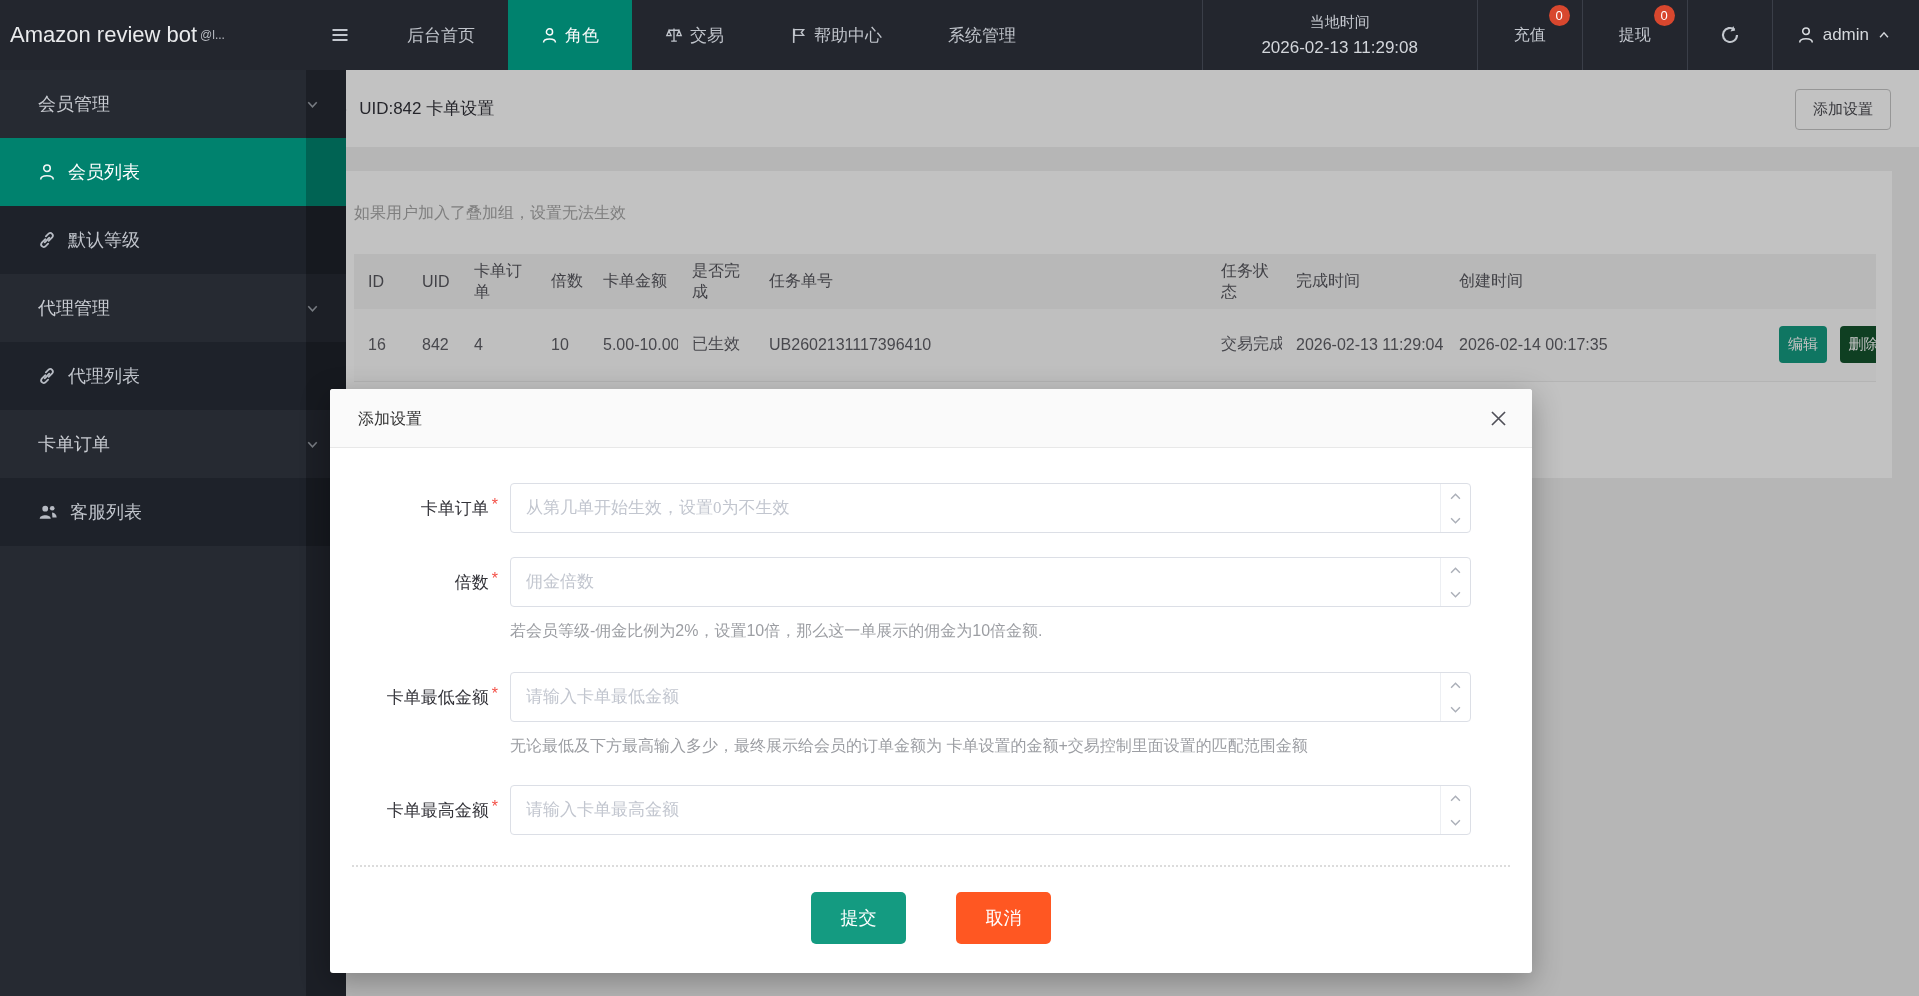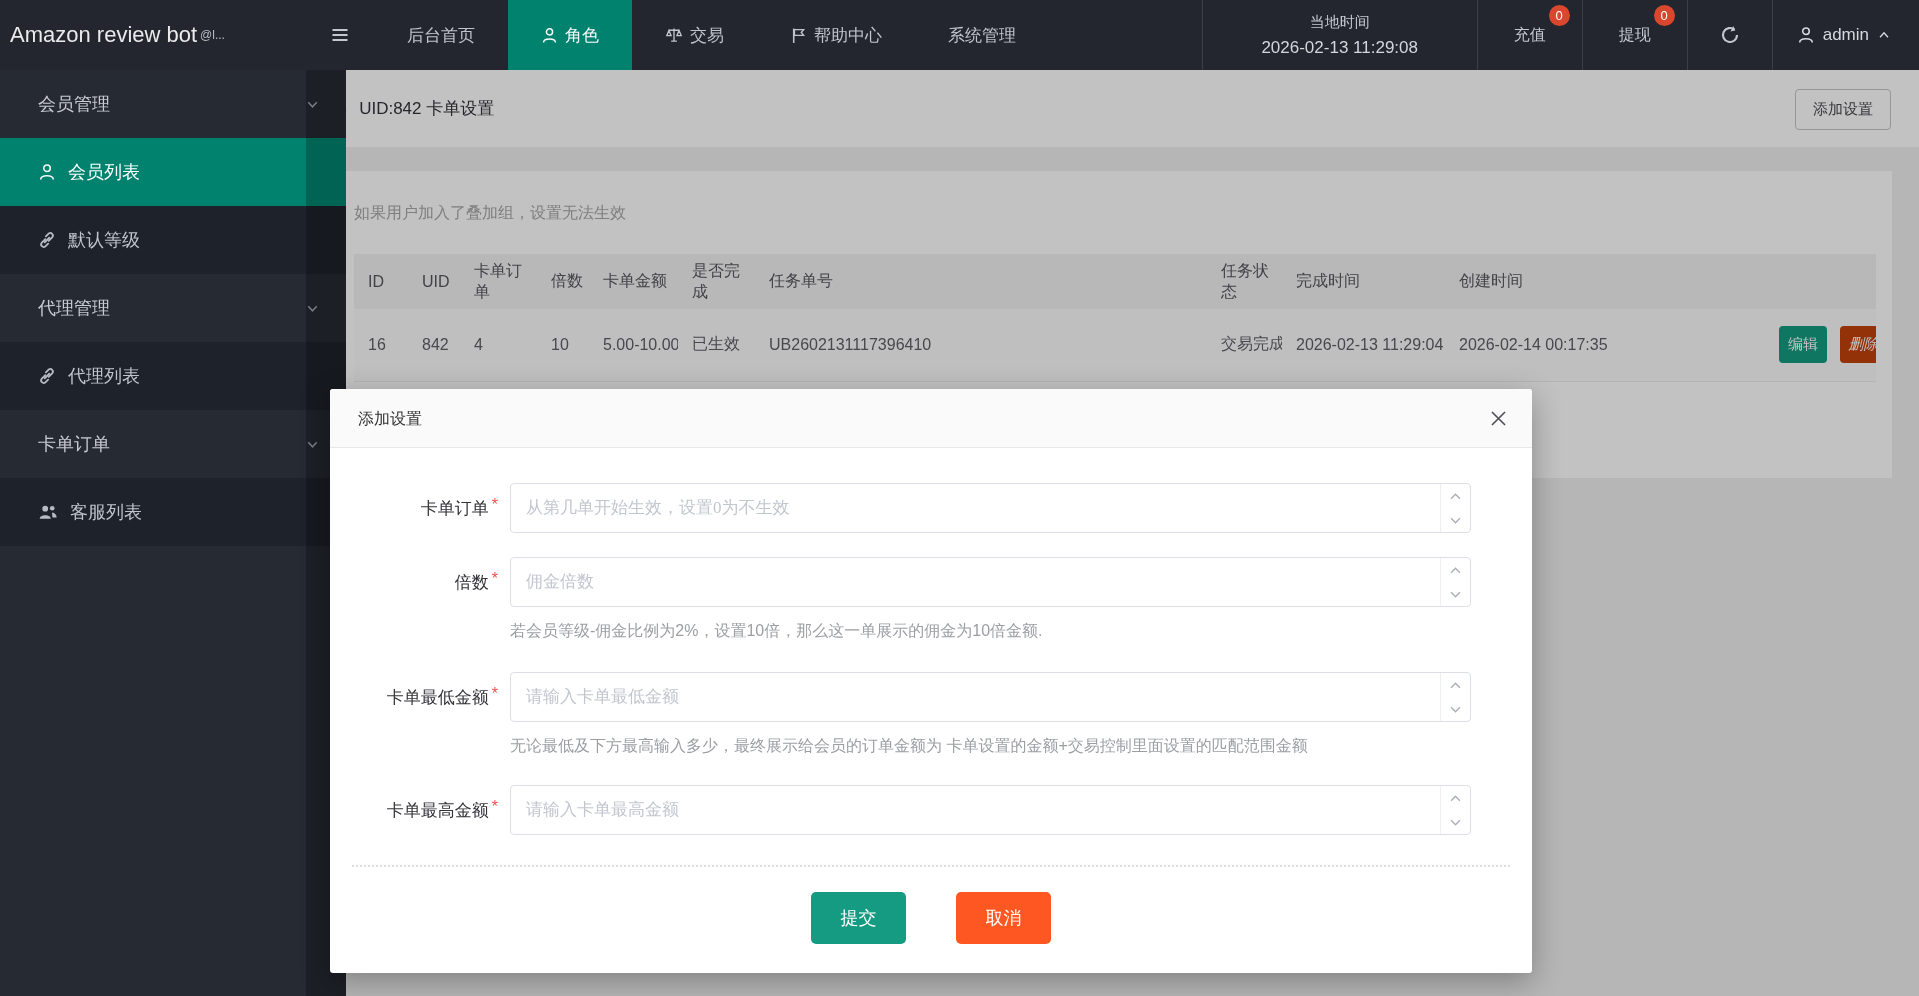--- a/index.html
+++ b/index.html
@@ -59,22 +59,22 @@
           background:#FFFFFF; padding:0 16px; }
   .hint { padding-top:32px; font-size:16px; color:#A8A8A8; }
   table { width:100%; border-collapse:collapse; margin-top:30px; table-layout:fixed; }
   th { background:#F2F2F2; height:55px; text-align:left; font-weight:normal;
        font-size:16px; color:#57575E; padding-left:14px; }
   td { height:72px; font-size:16px; color:#5F5F66; padding-left:14px;
        border-bottom:1px solid #EDEDED; background:#FBFBFB; white-space:nowrap; overflow:hidden; }
   td.actions { text-align:right; padding-right:0; }
   .btn-edit { display:inline-block; background:#149B81; color:#fff; font-size:15px;
               padding:9px 9px; border-radius:4px; border:none; cursor:pointer; }
-  .btn-del  { display:inline-block; background:#c2410c; color:#fff; font-size:15px;
-              padding:9px 8px; border-radius:4px; border:none; cursor:pointer; margin-left:9px;font-style:italic; }
+  .btn-del  { display:inline-block; background:#14532d; color:#fff; font-size:15px;
+              padding:9px 8px; border-radius:4px; border:none; cursor:pointer; margin-left:9px; }
 
   
   .overlay { position:absolute; left:306px; top:70px; right:0; bottom:0;
              background:rgba(0,0,0,0.24); z-index:80; }
   .modal { position:absolute; left:330px; top:389px; width:1202px; height:584px;
            background:#FFFFFF; border-radius:3px; z-index:100;
            box-shadow:0 8px 30px rgba(0,0,0,0.30); }
   .modal-head { height:59px; background:#FAFAFA; border-bottom:1px solid #E8E8E8;
                 border-radius:3px 3px 0 0; position:relative; }
   .modal-title { line-height:59px; padding-left:28px; font-size:16px; color:#333; }

